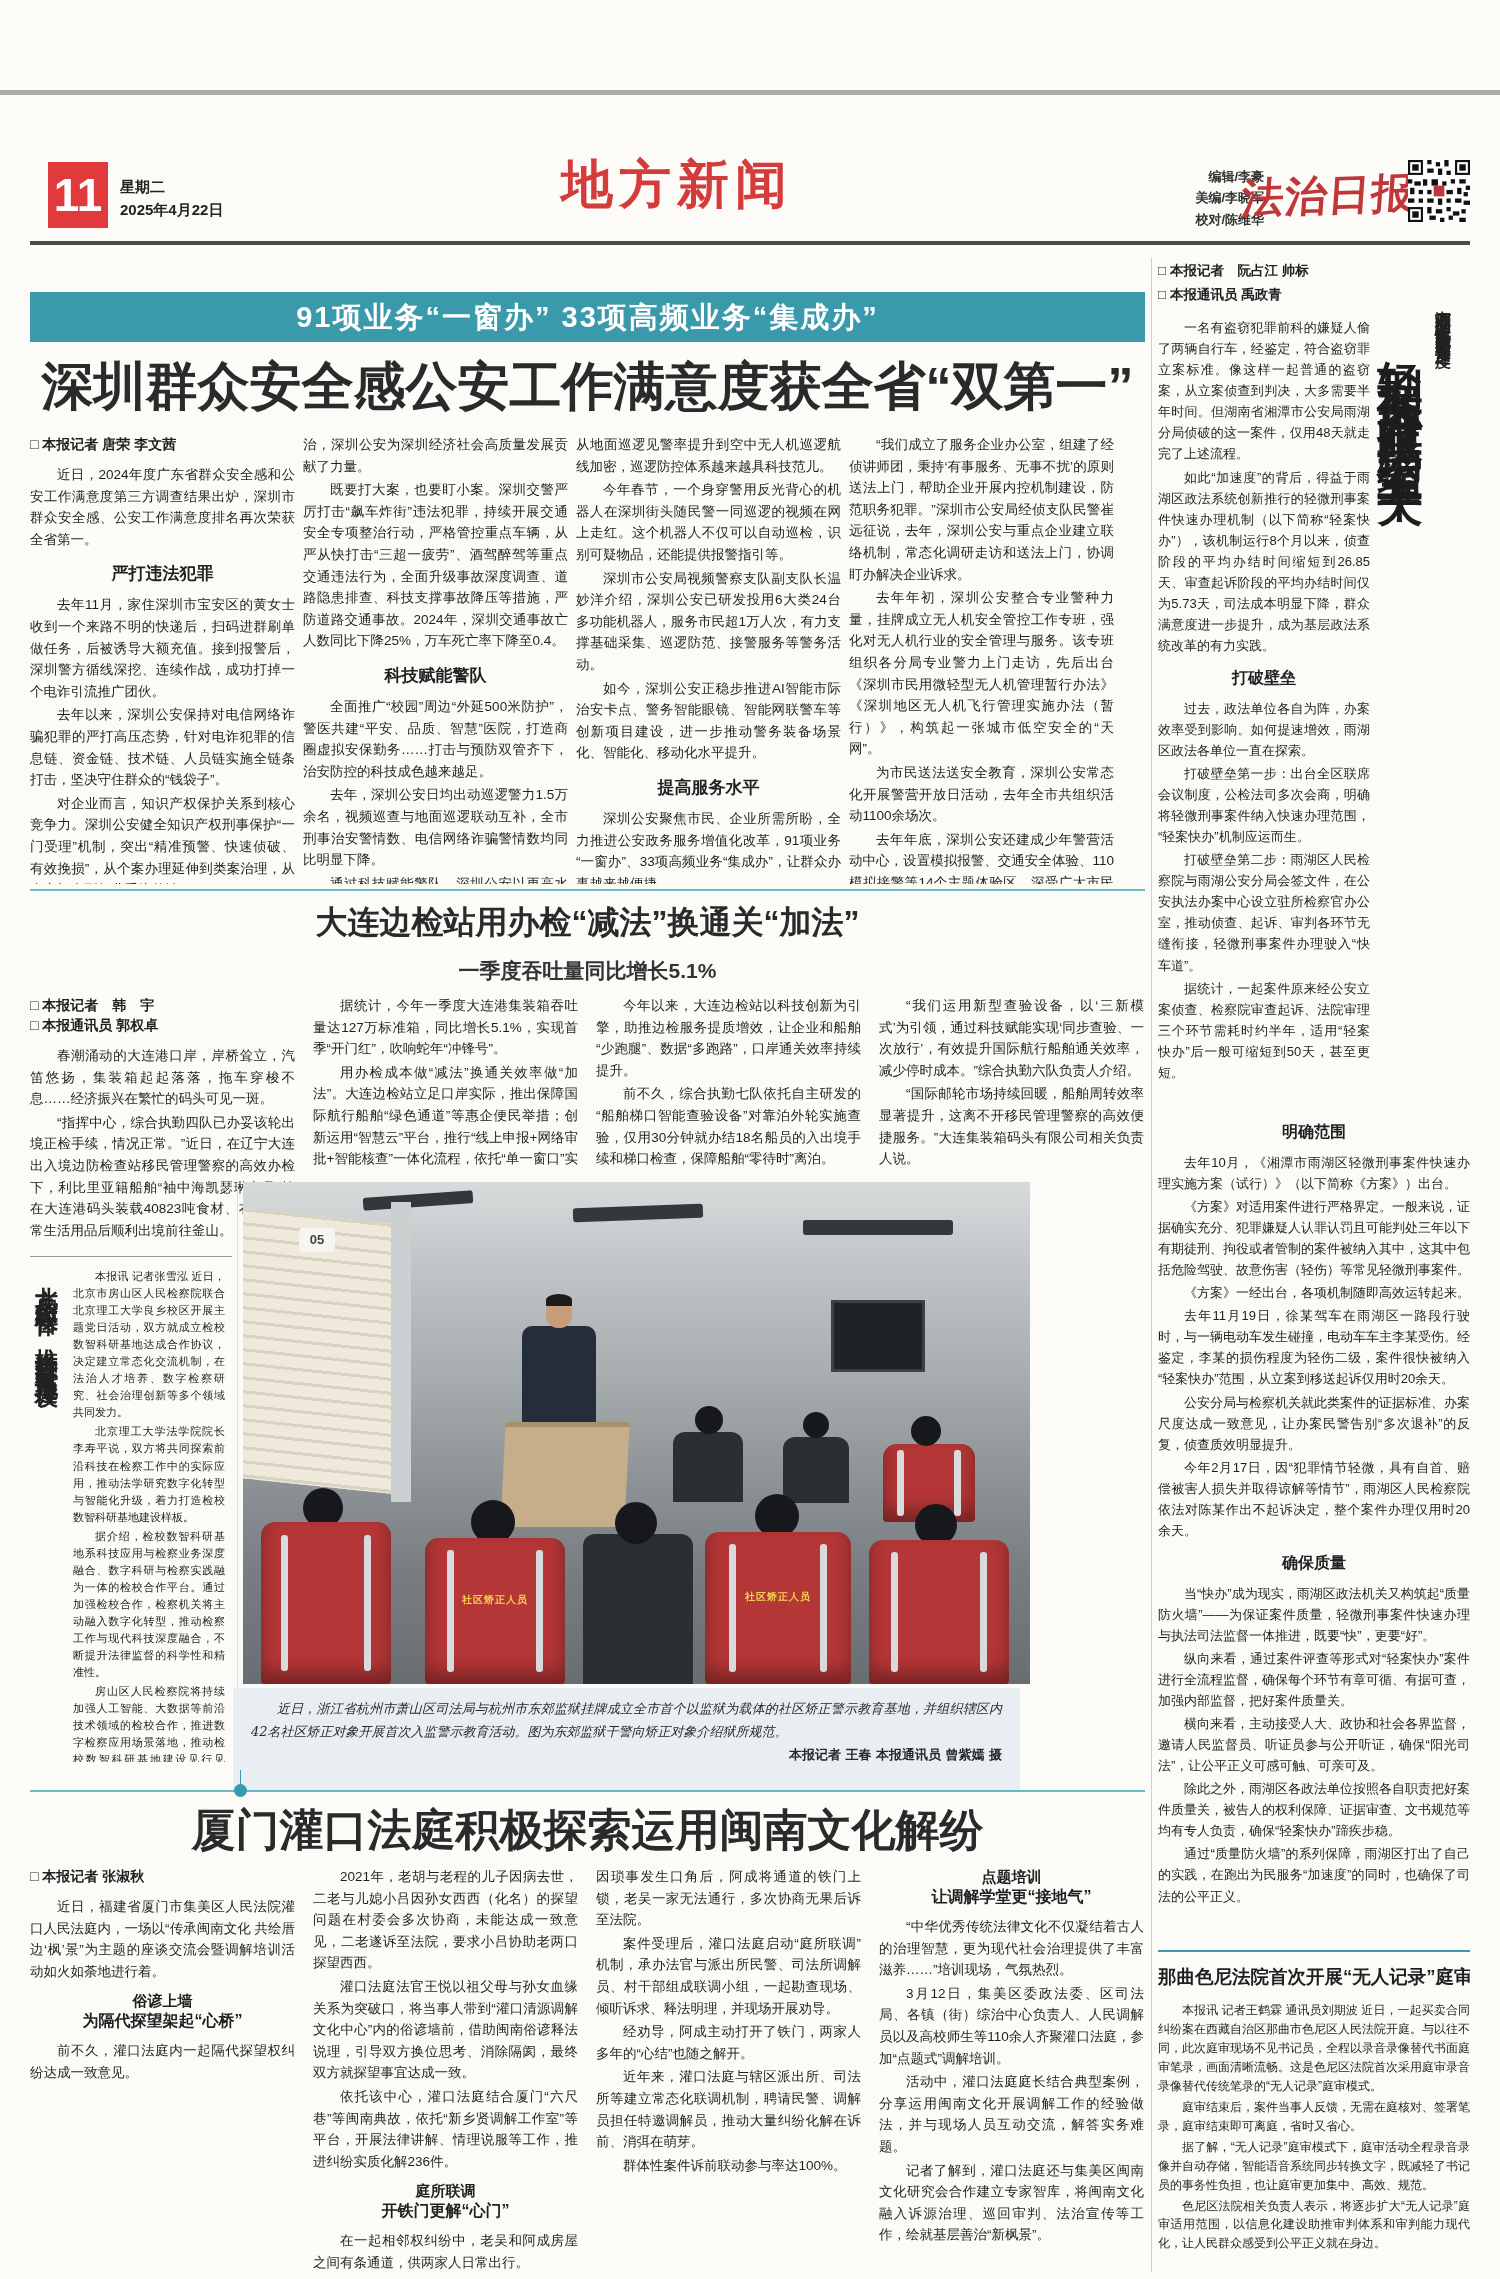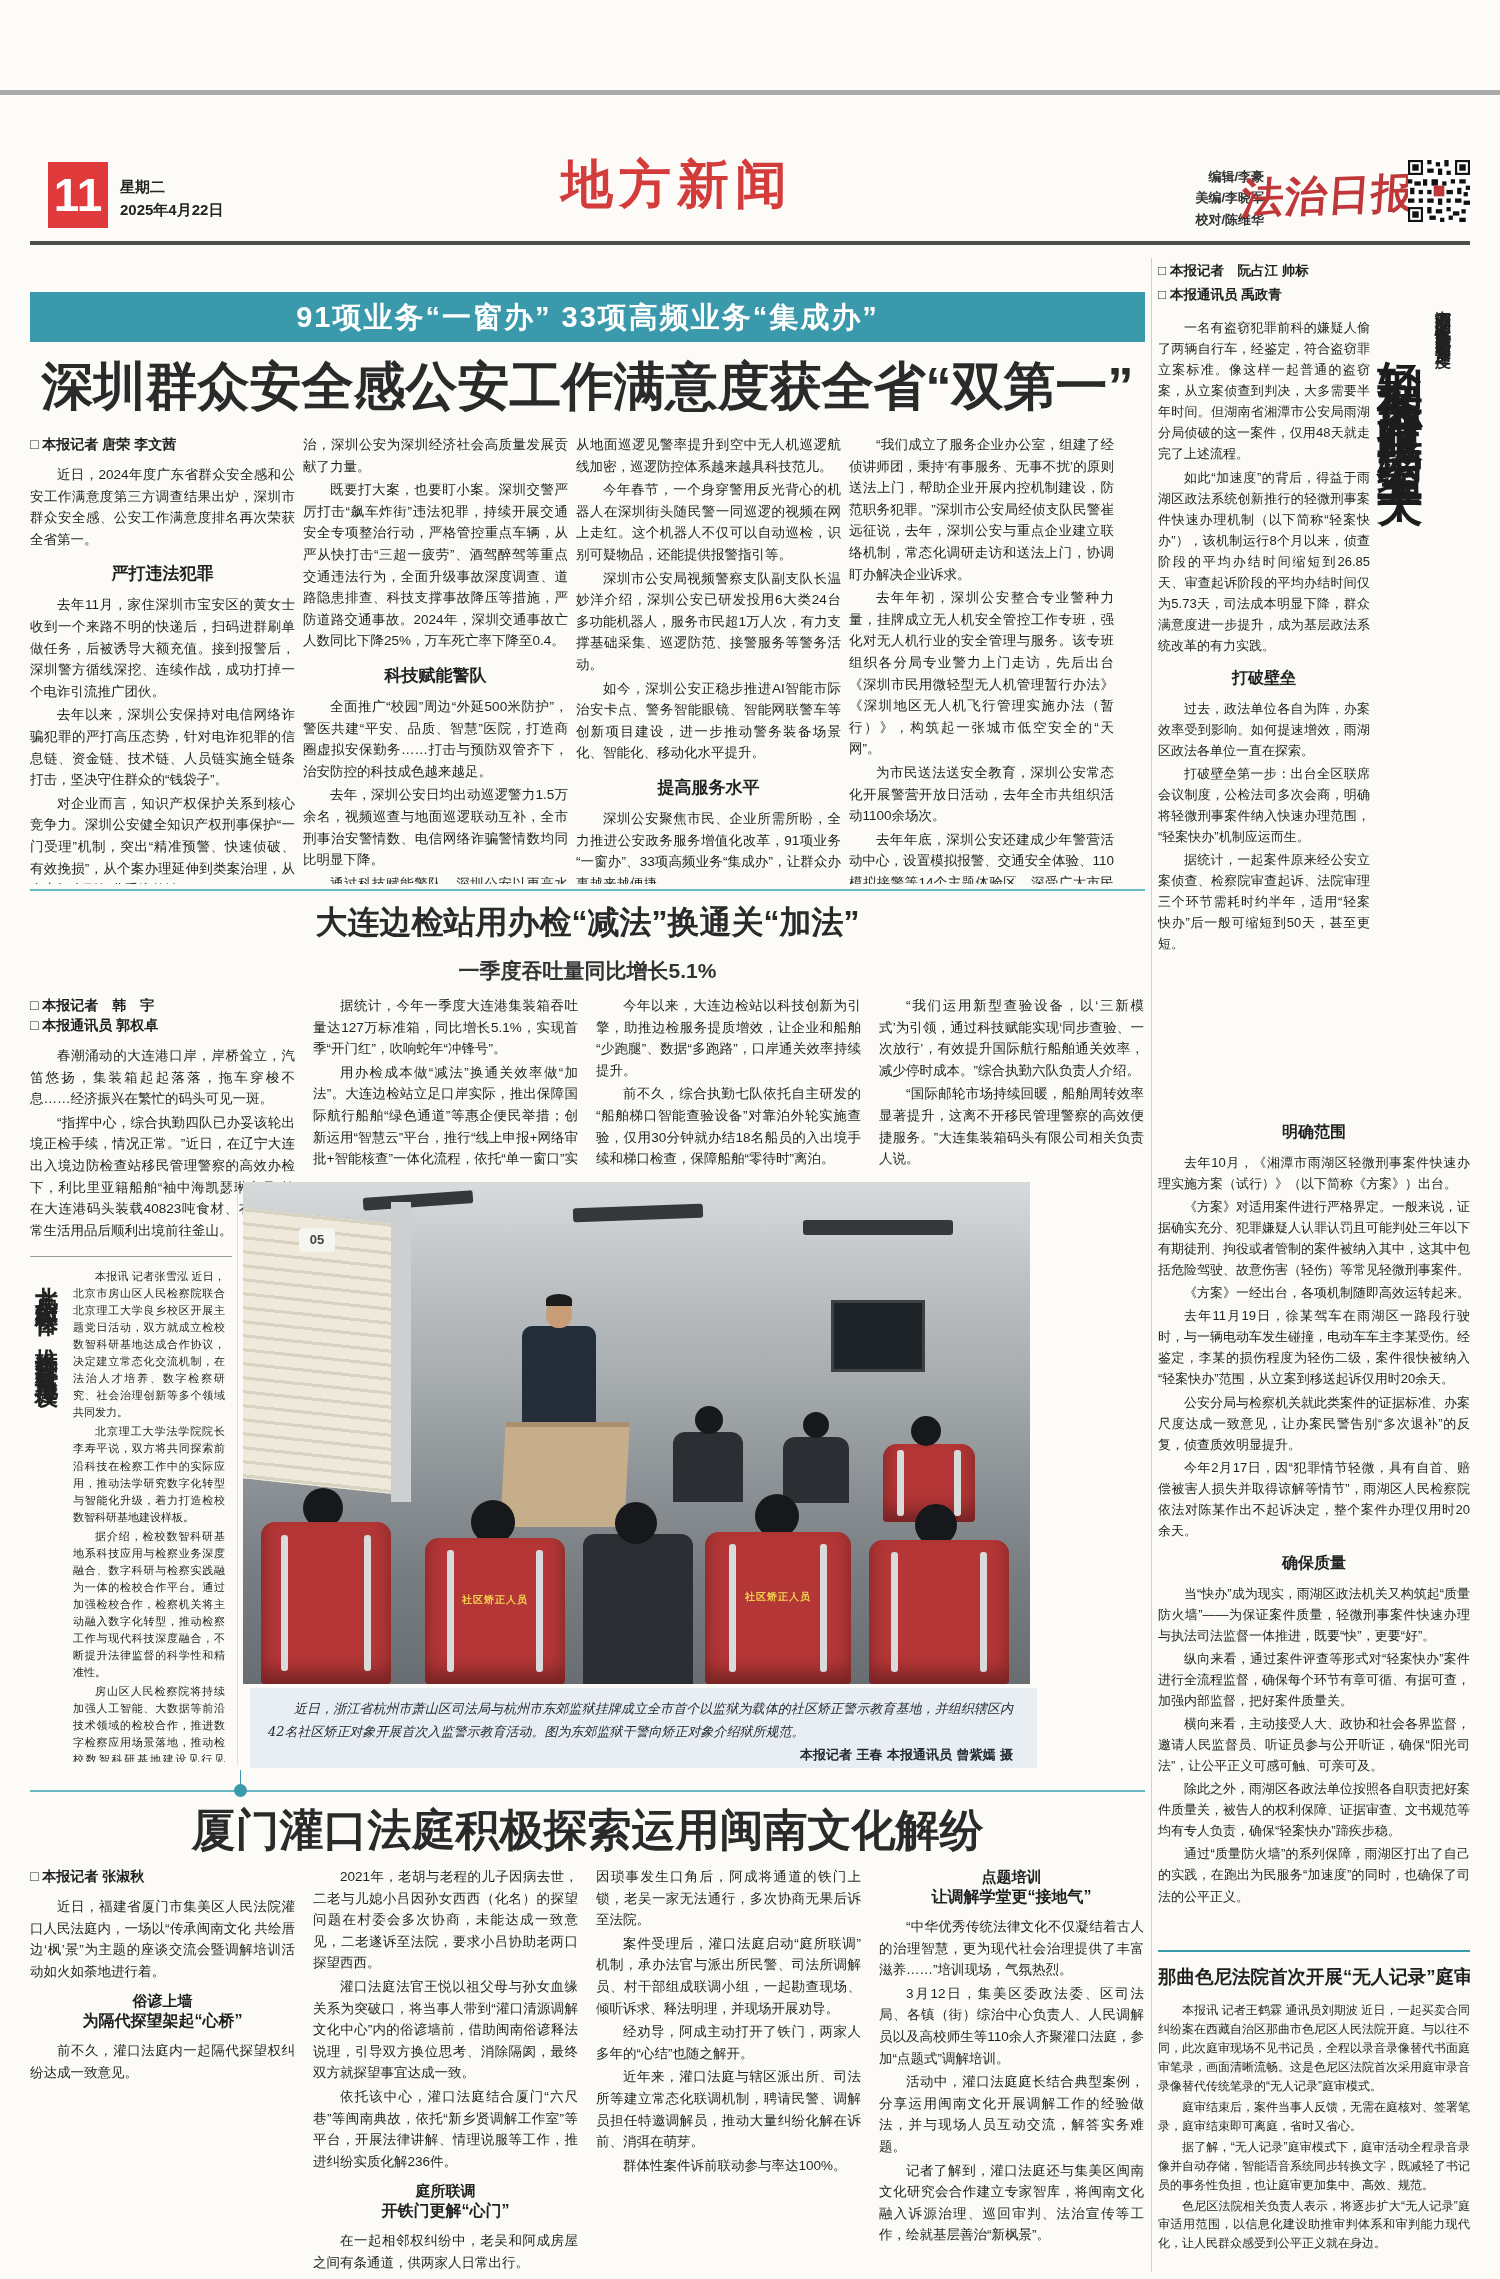--- a/index.html
+++ b/index.html
@@ -63,22 +63,22 @@
   .officer-head{position:absolute;left:303px;top:116px;width:26px;height:30px;background:#c79c77;border-radius:50% 50% 45% 45%;}
   .officer-hair{position:absolute;left:303px;top:112px;width:26px;height:12px;background:#1c1c1c;border-radius:50% 50% 0 0;}
   .officer-body{position:absolute;left:279px;top:144px;width:74px;height:118px;background:#232e3a;border-radius:10px 10px 0 0;}
   .lectern{position:absolute;left:260px;top:240px;width:124px;height:100px;background:#c6ae8b;
            border-top:5px solid #a98f6d;transform:skewX(-3deg);}
   .vest{position:absolute;background:#b53636;border-radius:14px 14px 4px 4px;box-shadow:inset 0 -12px 18px rgba(0,0,0,.35);}
   .stripe{position:absolute;top:8%;width:7px;height:84%;background:#d9dadb;border-radius:3px;}
   .vest-label{position:absolute;left:0;right:0;top:38%;text-align:center;color:#f4d44e;font-weight:bold;font-size:10px;letter-spacing:1px;}
   .darkfig{position:absolute;background:#2b2f34;border-radius:12px 12px 0 0;}
   
-  .caption-box{position:absolute;left:250px;top:1688px;width:787px;height:80px;background:#e9eef3;
-           padding:10px 24px 8px 18px;box-sizing:border-box;}
+  .caption-box{position:absolute;left:233px;top:1688px;width:787px;height:104px;background:#e9eef3;
+           padding:10px 18px 8px 18px;box-sizing:border-box;}
   .caption-text{font-family:"DejaVu Serif",serif;font-style:italic;font-size:13px;line-height:1.75;
            text-align:justify;text-indent:2em;color:#23292e;margin:0;}
   .caption-credit{font-family:"DejaVu Serif",serif;font-weight:bold;font-size:13px;color:#23292e;
            text-align:right;margin:2px 0 0 0;}
   
   .orn-line{position:absolute;left:30px;top:1790px;width:1115px;height:2px;background:#69b8c4;}
   .orn-dot{position:absolute;left:234px;top:1784px;width:13px;height:13px;border-radius:50%;background:#3a9aab;}
   .orn-stem{position:absolute;left:240px;top:1770px;width:1px;height:16px;background:#3a9aab;}
   .a5-headline{position:absolute;left:30px;top:1801px;width:1115px;text-align:center;font-size:44px;
            font-weight:900;color:#2a2a2a;white-space:nowrap;}
@@ -356,20 +356,21 @@
   <div class="a2">
     <div class="a2top">
       <div class="a2text">
         <div class="byline">□ 本报记者　阮占江 帅标</div>
         <div class="byline" style="margin-top:-10px">□ 本报通讯员 禹政青</div>
         <p class="t2">一名有盗窃犯罪前科的嫌疑人偷了两辆自行车，经鉴定，符合盗窃罪立案标准。像这样一起普通的盗窃案，从立案侦查到判决，大多需要半年时间。但湖南省湘潭市公安局雨湖分局侦破的这一案件，仅用48天就走完了上述流程。</p>
         <p class="t2">如此“加速度”的背后，得益于雨湖区政法系统创新推行的轻微刑事案件快速办理机制（以下简称“轻案快办”），该机制运行8个月以来，侦查阶段的平均办结时间缩短到26.85天、审查起诉阶段的平均办结时间仅为5.73天，司法成本明显下降，群众满意度进一步提升，成为基层政法系统改革的有力实践。</p>
         <div class="subh">打破壁垒</div>
         <p class="t2">过去，政法单位各自为阵，办案效率受到影响。如何提速增效，雨湖区政法各单位一直在探索。</p>
         <p class="t2">打破壁垒第一步：出台全区联席会议制度，公检法司多次会商，明确将轻微刑事案件纳入快速办理范围，“轻案快办”机制应运而生。</p>
+        <p class="t2">打破壁垒第二步：雨湖区人民检察院与雨湖公安分局会签文件，在公安执法办案中心设立驻所检察官办公室，推动侦查、起诉、审判各环节无缝衔接，轻微刑事案件办理驶入“快车道”。</p>
         <p class="t2">据统计，一起案件原来经公安立案侦查、检察院审查起诉、法院审理三个环节需耗时约半年，适用“轻案快办”后一般可缩短到50天，甚至更短。</p>
       </div>
       <div class="vh-col">
         <div class="vh-big">轻刑案件办理时限平均缩至五十天</div>
       </div>
       <div class="kick-col">
         <div class="vh-kick">湘潭雨湖区『轻案快办』跑出为民服务『加速度』</div>
       </div>
     </div>
     <div class="a2bottom">

